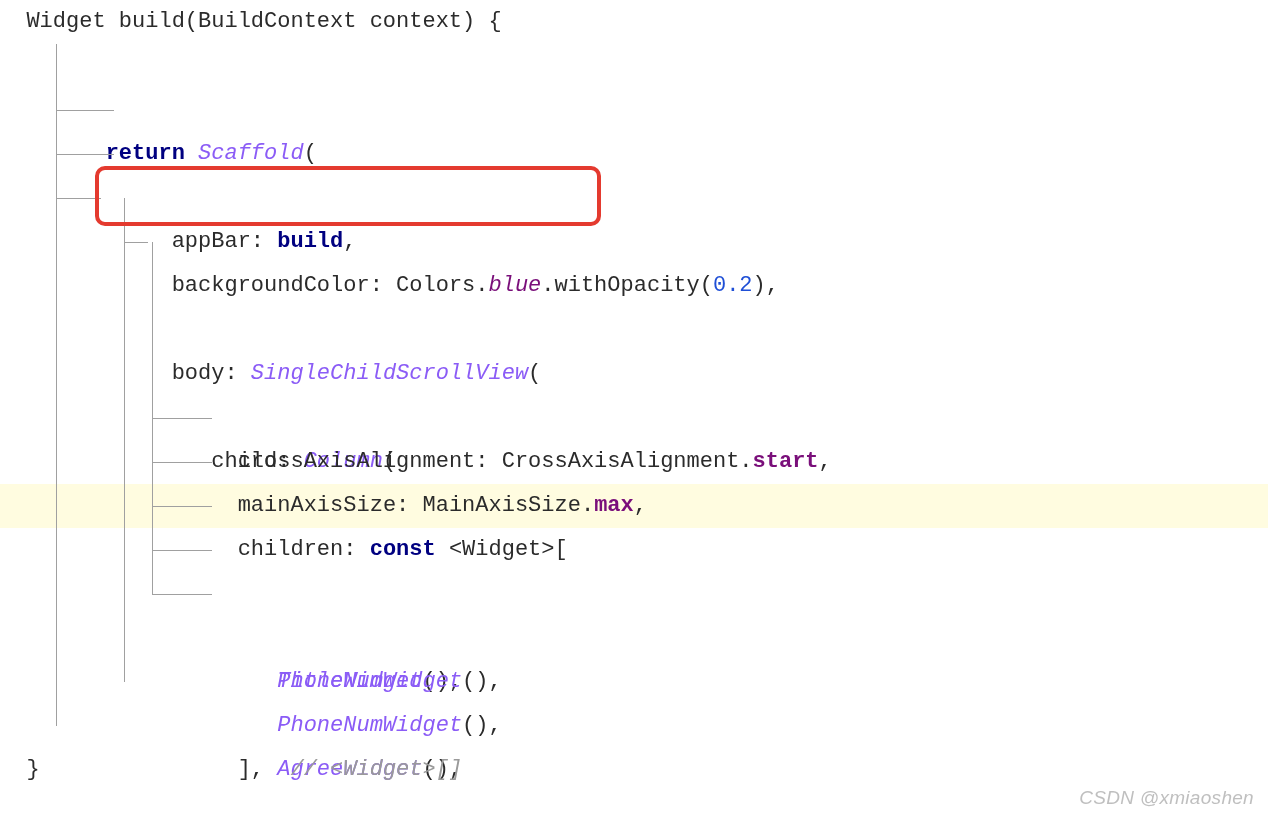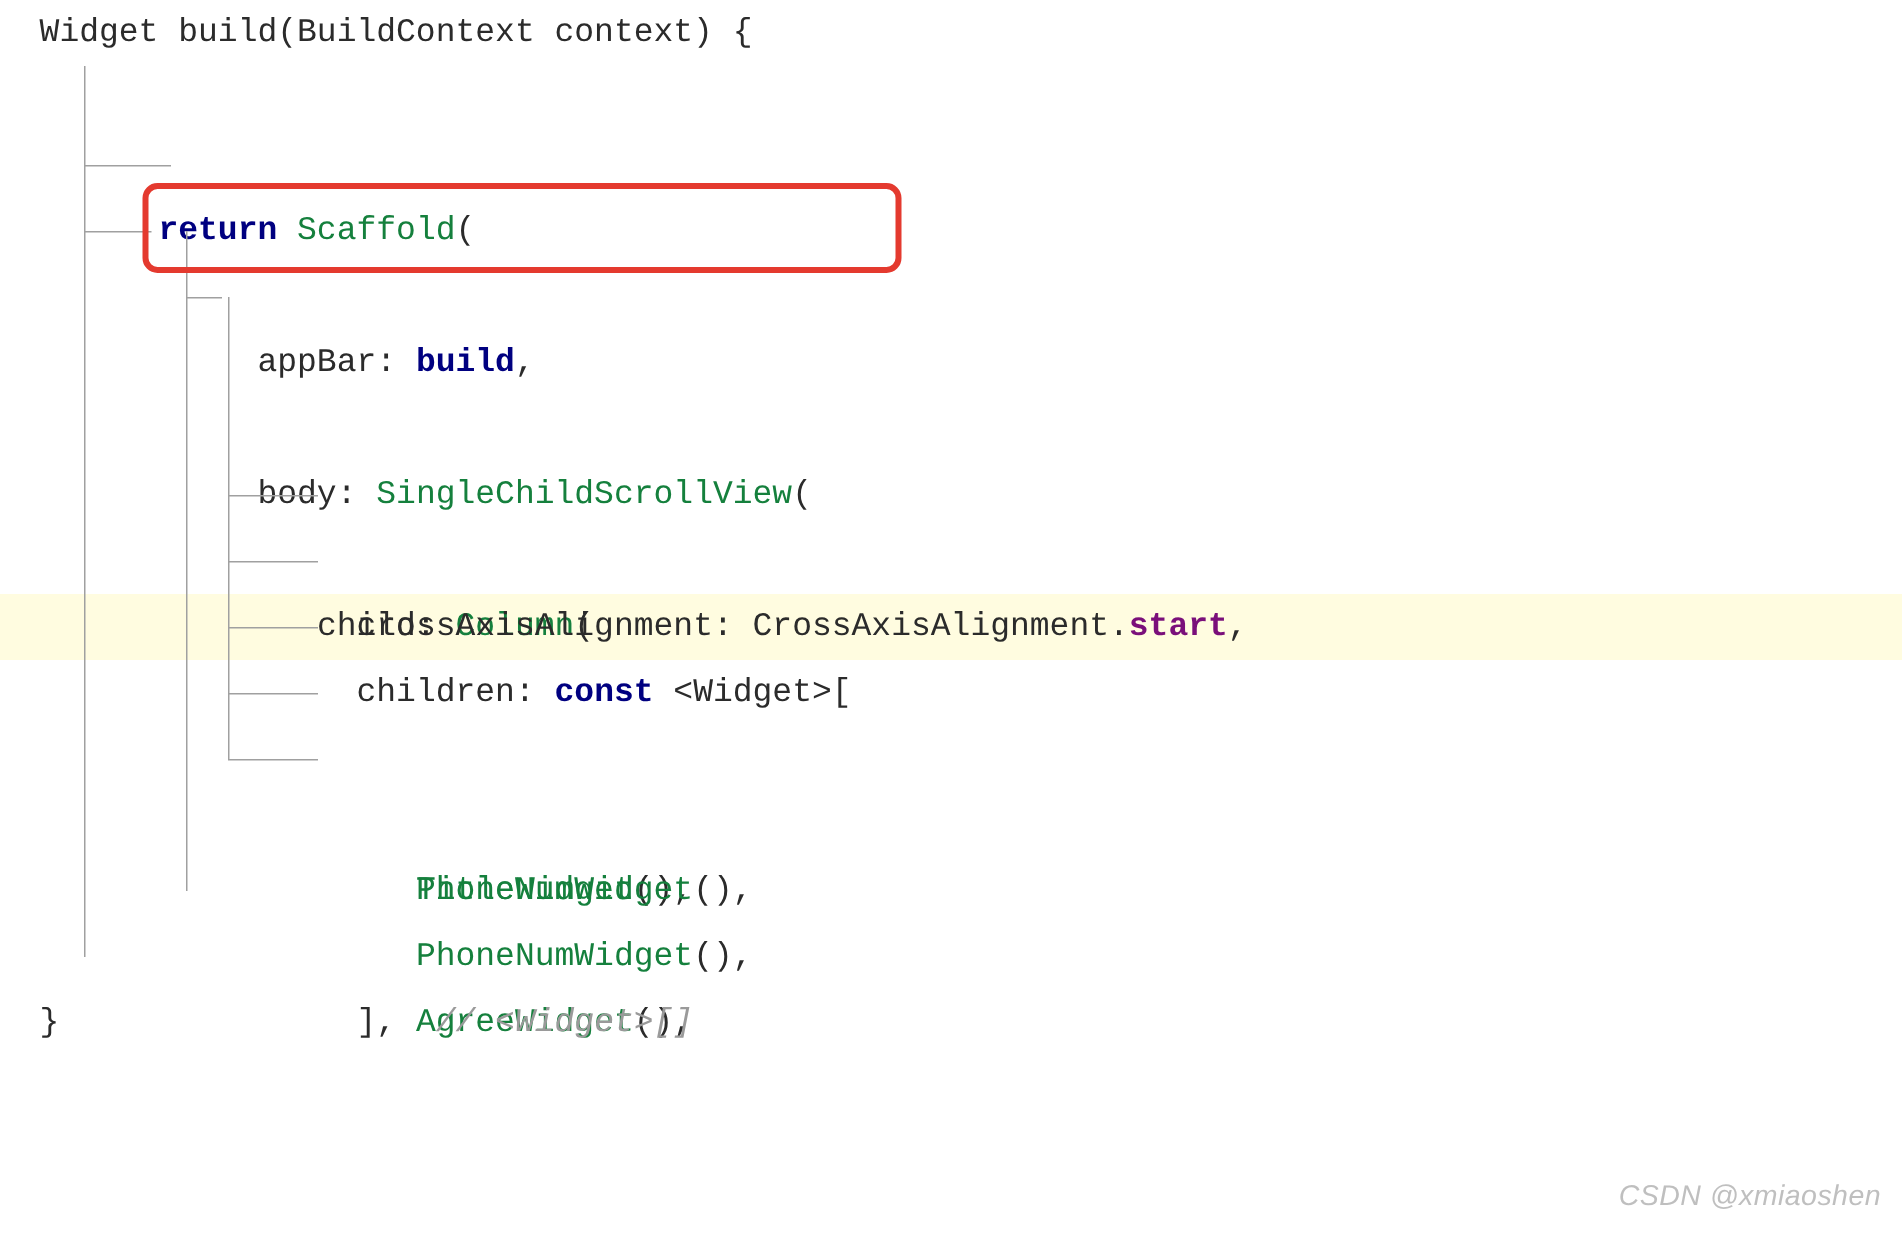--- a/index.html
+++ b/index.html
@@ -30,21 +30,21 @@
     bottom: 0;
     width: 0;
     border-left: 1px solid #a0a0a0;
   }
   .tree-h {
     position: absolute;
     height: 0;
     border-top: 1px solid #a0a0a0;
   }
   .kw { color: #000080; font-weight: bold; }           
-  .class { color: #15803d; }                           
+  .class { color: #8b5cf6; font-style: italic; }                           
   .field { color: #7a0f7a; font-style: italic; }       
   .enumv { color: #7a0f7a; font-weight: bold; }        
   .num { color: #1f4fd6; }                             
   .comment { color: #9a9a9a; font-style: italic; }
   .txt { color: #2b2b2b; }
   .hl-line1 { position:absolute; left:0; right:0; height:44px; background:#fffce0; z-index:-1;}
   .red-box {
     position: absolute;
     border: 4px solid #e43a2f;
     border-radius: 10px;
@@ -72,20 +72,25 @@
     <div class="indent-guide" style="left:56px;"></div>
     <span class="txt">    </span><span class="kw">return</span><span class="txt"> </span><span class="class">Scaffold</span><span class="txt">(</span>
   </div>
 
   <div class="line">
     <div class="indent-guide" style="left:56px;"></div>
     <div class="tree-h" style="left:56px; width:58px; top:22px;"></div>
     <span class="txt">         </span><span class="txt">appBar: </span><span class="kw">build</span><span class="txt">,</span>
   </div>
 
+  <div class="line">
+    <div class="indent-guide" style="left:56px;"></div>
+    <div class="tree-h" style="left:56px; width:58px; top:22px;"></div>
+    <span class="txt">         </span><span class="txt">backgroundColor: Colors.</span><span class="field">blue</span><span class="txt">.withOpacity(</span><span class="num">0.2</span><span class="txt">),</span>
+  </div>
 
   <div class="line">
     <div class="indent-guide" style="left:56px;"></div>
     <div class="tree-h" style="left:56px; width:45px; top:22px;"></div>
     <div class="indent-guide" style="left:124px; top:22px;"></div>
     <span class="txt">         </span><span class="txt">body: </span><span class="class">SingleChildScrollView</span><span class="txt">(</span>
     <div class="red-box" style="left:95px; top:-10px; width:498px; height:52px;"></div>
   </div>
 
   <div class="line">
@@ -96,20 +101,26 @@
     <span class="txt">            </span><span class="txt">child: </span><span class="class">Column</span><span class="txt">(</span>
   </div>
 
   <div class="line">
     <div class="indent-guide" style="left:56px;"></div>
     <div class="indent-guide" style="left:124px;"></div>
     <div class="indent-guide" style="left:152px;"></div>
     <span class="txt">              </span><span class="txt">crossAxisAlignment: CrossAxisAlignment.</span><span class="enumv">start</span><span class="txt">,</span>
   </div>
 
+  <div class="line">
+    <div class="indent-guide" style="left:56px;"></div>
+    <div class="indent-guide" style="left:124px;"></div>
+    <div class="indent-guide" style="left:152px;"></div>
+    <span class="txt">              </span><span class="txt">mainAxisSize: MainAxisSize.</span><span class="enumv">max</span><span class="txt">,</span>
+  </div>
 
   <div class="line">
     <div class="indent-guide" style="left:56px;"></div>
     <div class="indent-guide" style="left:124px;"></div>
     <div class="indent-guide" style="left:152px;"></div>
     <span class="txt">              </span><span class="txt">children: </span><span class="kw">const</span><span class="txt"> &lt;Widget&gt;[</span>
   </div>
 
 
   <div class="line">

